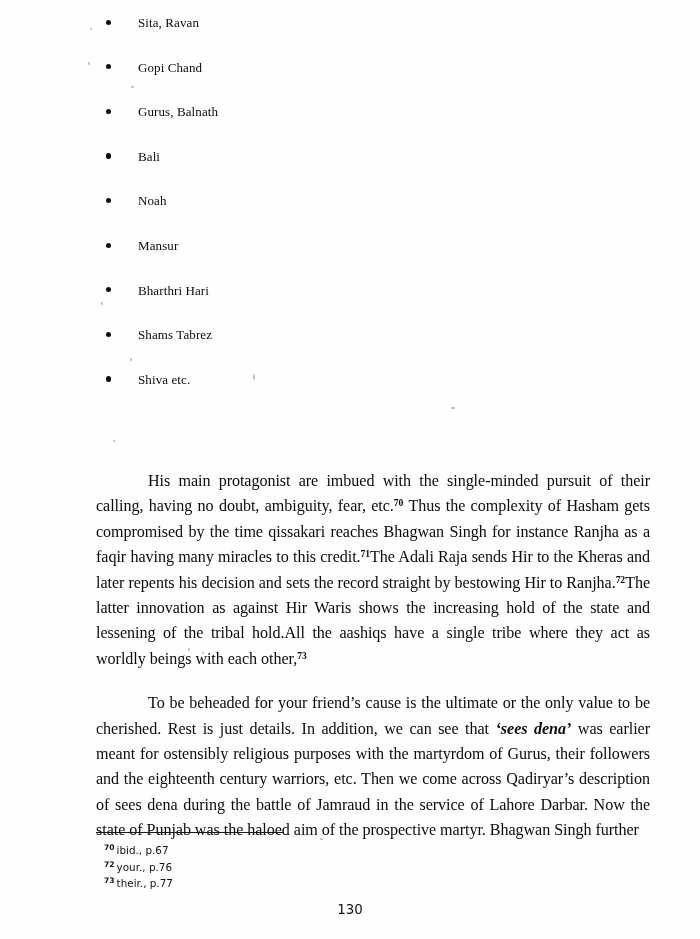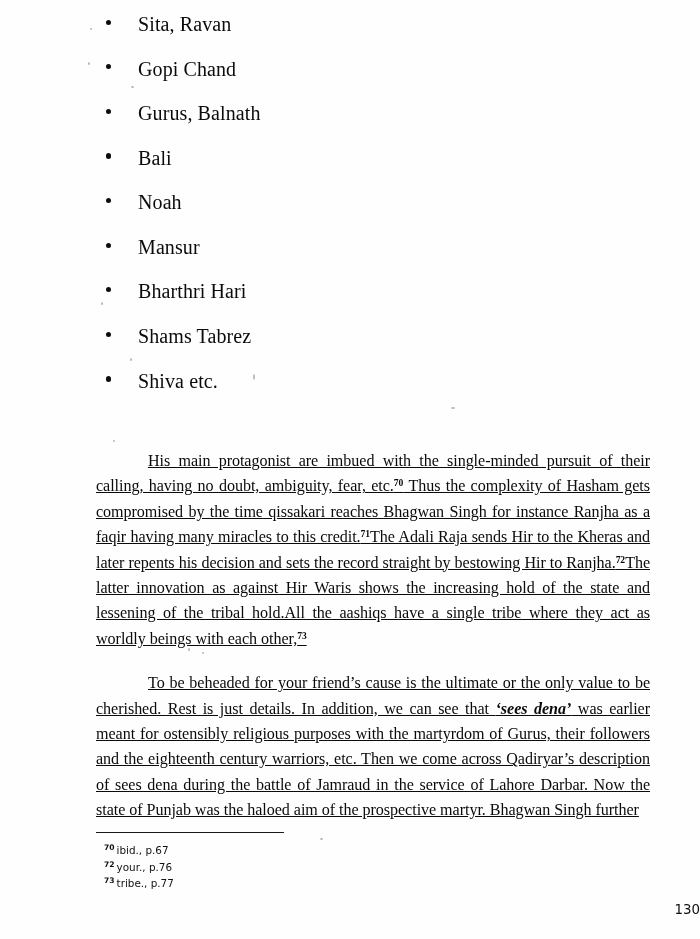--- a/index.html
+++ b/index.html
@@ -25,21 +25,21 @@
     width: 554px;
     margin: 0;
     padding: 0;
     list-style: none;
   }
   .bullet-item {
     position: relative;
     height: 44.6px;
     line-height: 44.6px;
     padding-left: 42px;
-    font-size: 20px;
+    font-size: 13px;
     letter-spacing: 0.1px;
     white-space: nowrap;
   }
   .bullet-item .bullet-dot {
     position: absolute;
     left: 10px;
     top: 50%;
     width: 5.2px;
     height: 5.2px;
     margin-top: -2.6px;
@@ -112,21 +112,21 @@
     font-weight: 700;
     margin-right: 2px;
   }
 
   
   .page-number {
     position: absolute;
     left: 0;
     top: 902px;
     width: 700px;
-    text-align: right;
+    text-align: center;
     font-family: "DejaVu Sans", "Liberation Sans", sans-serif;
     font-size: 13.4px;
     color: #101010;
   }
 
   
   .speck {
     position: absolute;
     background: #b9b9b9;
     border-radius: 50%;
@@ -170,37 +170,37 @@
     <li class="bullet-item">
       <span class="bullet-dot"></span>
       <span class="bullet-text">Shams Tabrez</span>
     </li>
     <li class="bullet-item">
       <span class="bullet-dot"></span>
       <span class="bullet-text">Shiva etc.</span>
     </li>
   </ul>
 
-  <div class="body-block" style="top:448px;text-decoration:underline;">
+  <div class="body-block" style="top:468px;">
     <p class="para"><span>His main protagonist are imbued with the single-minded pursuit of their calling, having no doubt, ambiguity, fear, etc.</span><sup>70</sup><span> Thus the complexity of Hasham gets compromised by the time qissakari reaches Bhagwan Singh for instance Ranjha as a faqir having many miracles to this credit.</span><sup>71</sup><span>The Adali Raja sends Hir to the Kheras and later repents his decision and sets the record straight by bestowing Hir to Ranjha.</span><sup>72</sup><span>The latter innovation as against  Hir Waris shows the increasing hold of the state and lessening of the tribal hold.All the aashiqs have a single tribe where they act as worldly beings with each other,</span><sup>73</sup></p>
 
     <p class="para"><span>To be beheaded for your friend’s cause is the ultimate or the only value to be cherished. Rest is just details. In addition, we can see that </span><span class="term-emph">‘sees dena’</span><span> was earlier meant for ostensibly religious purposes with the martyrdom of Gurus, their followers and the eighteenth century warriors, etc. Then we come across Qadiryar’s description of sees dena during the battle of Jamraud in the service of Lahore Darbar. Now the state of Punjab was the haloed aim of the prospective martyr. Bhagwan Singh further</span></p>
   </div>
 
   <div class="footnotes">
     <div class="footnote-rule"></div>
     <ul class="footnote-list">
       <li class="footnote-item">
         <span class="fn-num">70</span><span>ibid., p.67</span>
       </li>
       <li class="footnote-item">
         <span class="fn-num">72</span><span>your., p.76</span>
       </li>
       <li class="footnote-item">
-        <span class="fn-num">73</span><span>tribe., p.77</span>
+        <span class="fn-num">73</span><span>their., p.77</span>
       </li>
     </ul>
   </div>
 
   <div class="page-number">130</div>
 
   <span class="speck" style="left:88px;  top:62px;  width:2px; height:3px;"></span>
   <span class="speck" style="left:90px;  top:28px;  width:2px; height:2px;"></span>
   <span class="speck" style="left:131px; top:86px;  width:3px; height:2px;"></span>
   <span class="speck" style="left:101px; top:302px; width:2px; height:3px;"></span>

